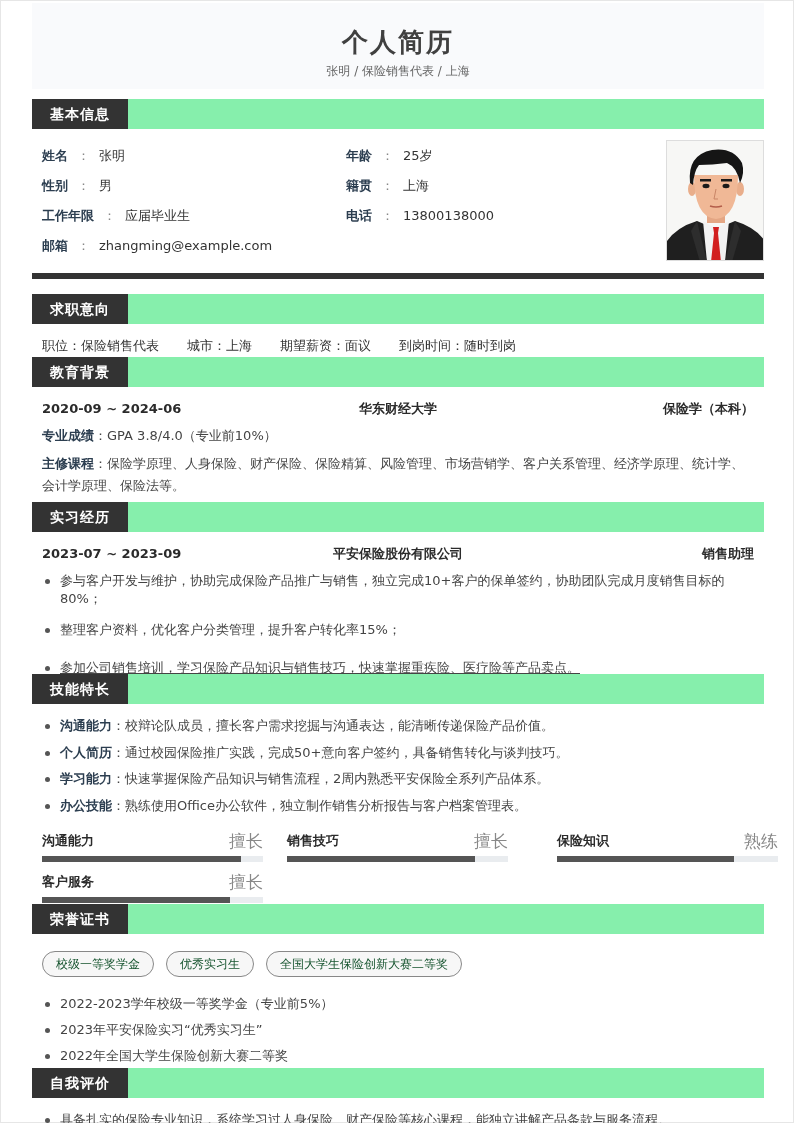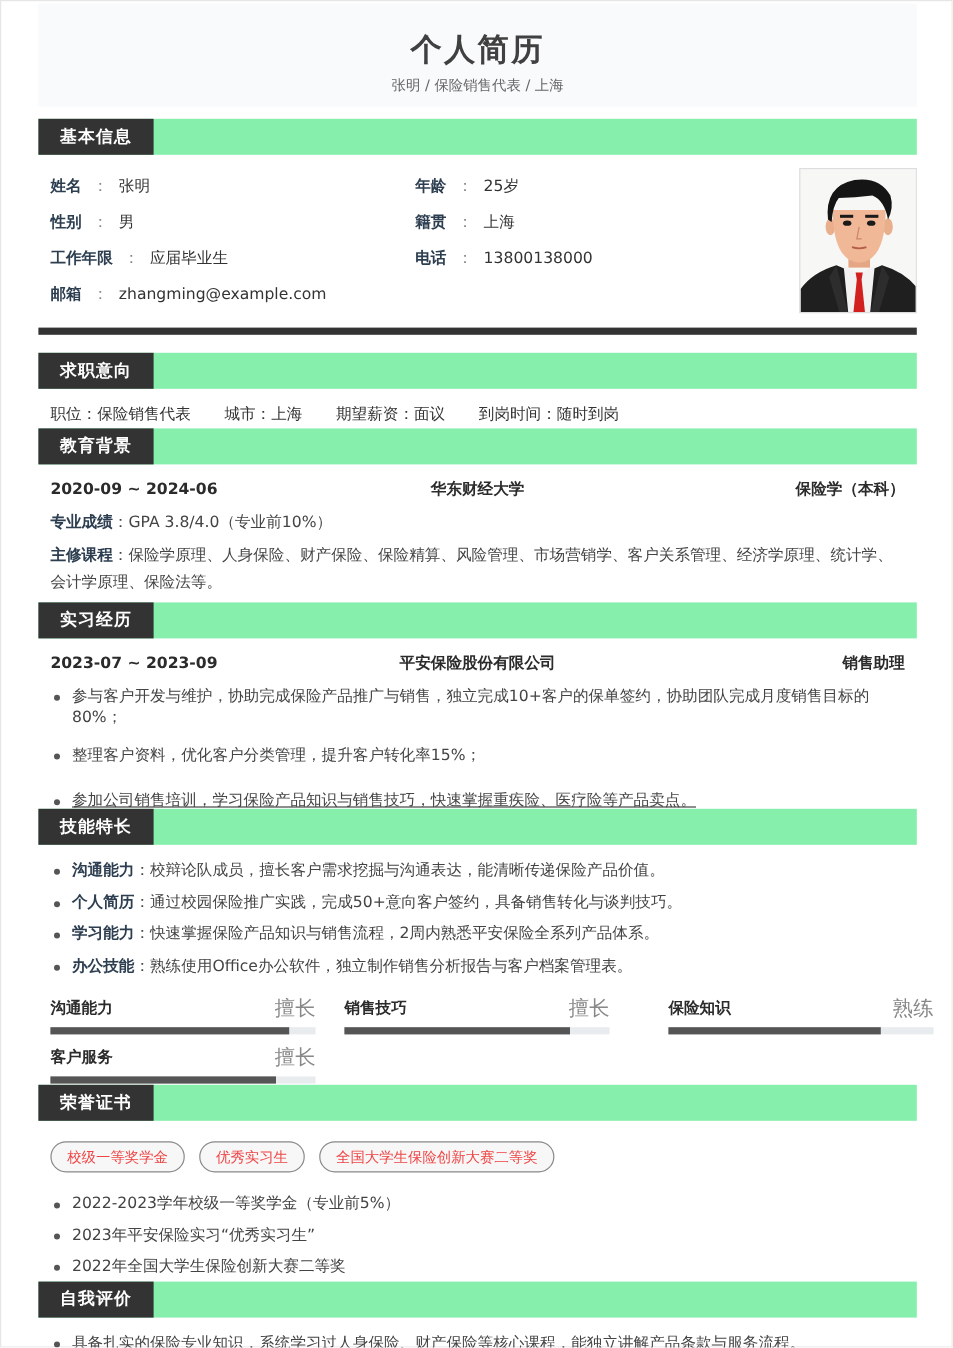--- a/index.html
+++ b/index.html
@@ -37,21 +37,21 @@
   .bullet::before { content: ""; position: absolute; left: 3px; top: 7px; width: 5px; height: 5px; border-radius: 50%; background: #555; }
   .bullet b { color: #2c3e50; }
 
   .skill { position: absolute; width: 221px; height: 30px; }
   .skill .sname { position: absolute; left: 0; top: 0; font-size: 13px; font-weight: bold; color: #2b2b2b; line-height: 18px; }
   .skill .slevel { position: absolute; right: 0; top: 1px; font-size: 17px; color: #888; line-height: 16px; }
   .skill .track { position: absolute; left: 0; top: 24px; width: 221px; height: 6px; background: #e9ecef; }
   .skill .fill { position: absolute; left: 0; top: 0; height: 6px; background: #555555; }
 
   .tags { position: absolute; left: 41px; top: 950px; height: 26px; display: flex; gap: 12px; }
-  .tag { border: 1px solid #888; border-radius: 13px; padding: 0 13px; font-size: 12px; line-height: 24px; color: #ef4444; background: #f7f7f7; }
+  .tag { border: 1px solid #888; border-radius: 13px; padding: 0 13px; font-size: 12px; line-height: 24px; color: #14532d; background: #f7f7f7; }
 </style>
 </head>
 <body>
 
 <div class="page">
 
   <div class="header">
     <div class="title">个人简历</div>
     <div class="subtitle">张明 / 保险销售代表 / 上海</div>
   </div>

